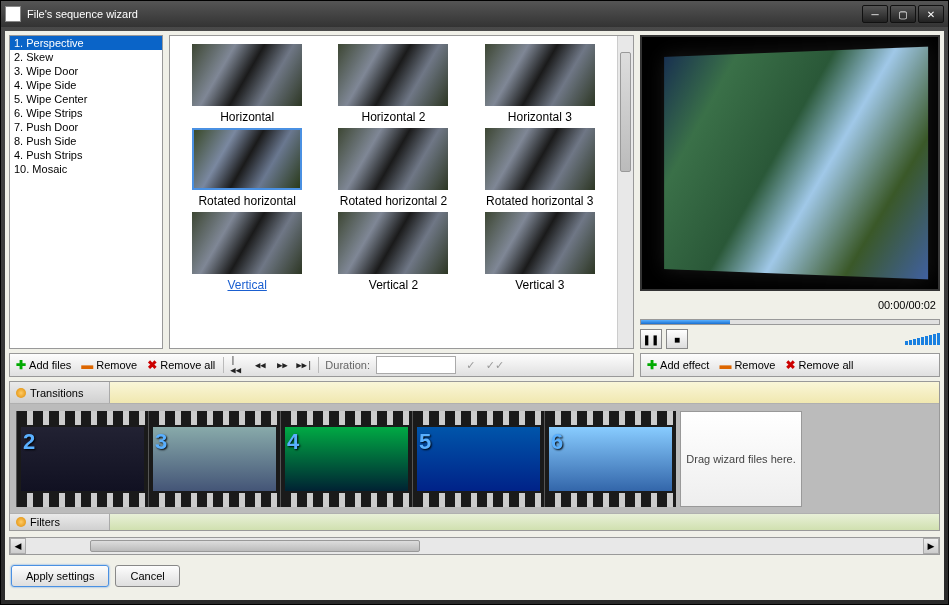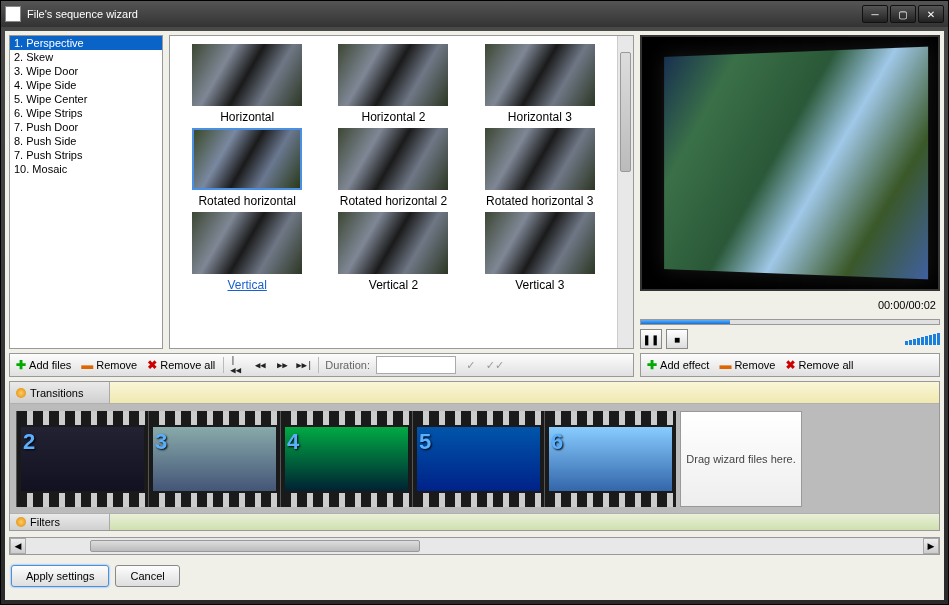--- a/index.html
+++ b/index.html
@@ -108,21 +108,21 @@
     <div class="top-row">
       <div class="categories">
         <div class="item selected">1. Perspective</div>
         <div class="item">2. Skew</div>
         <div class="item">3. Wipe Door</div>
         <div class="item">4. Wipe Side</div>
         <div class="item">5. Wipe Center</div>
         <div class="item">6. Wipe Strips</div>
         <div class="item">7. Push Door</div>
         <div class="item">8. Push Side</div>
-        <div class="item">7. Push Strips</div>
+        <div class="item">4. Push Strips</div>
         <div class="item">10. Mosaic</div>
       </div>
 
       <div class="thumbs-wrap">
         <div class="thumbs">
           <div class="thumb">
               <div class="thumb-pic bw"></div>
               <div class="thumb-label">Horizontal</div>
             </div>
           <div class="thumb">

